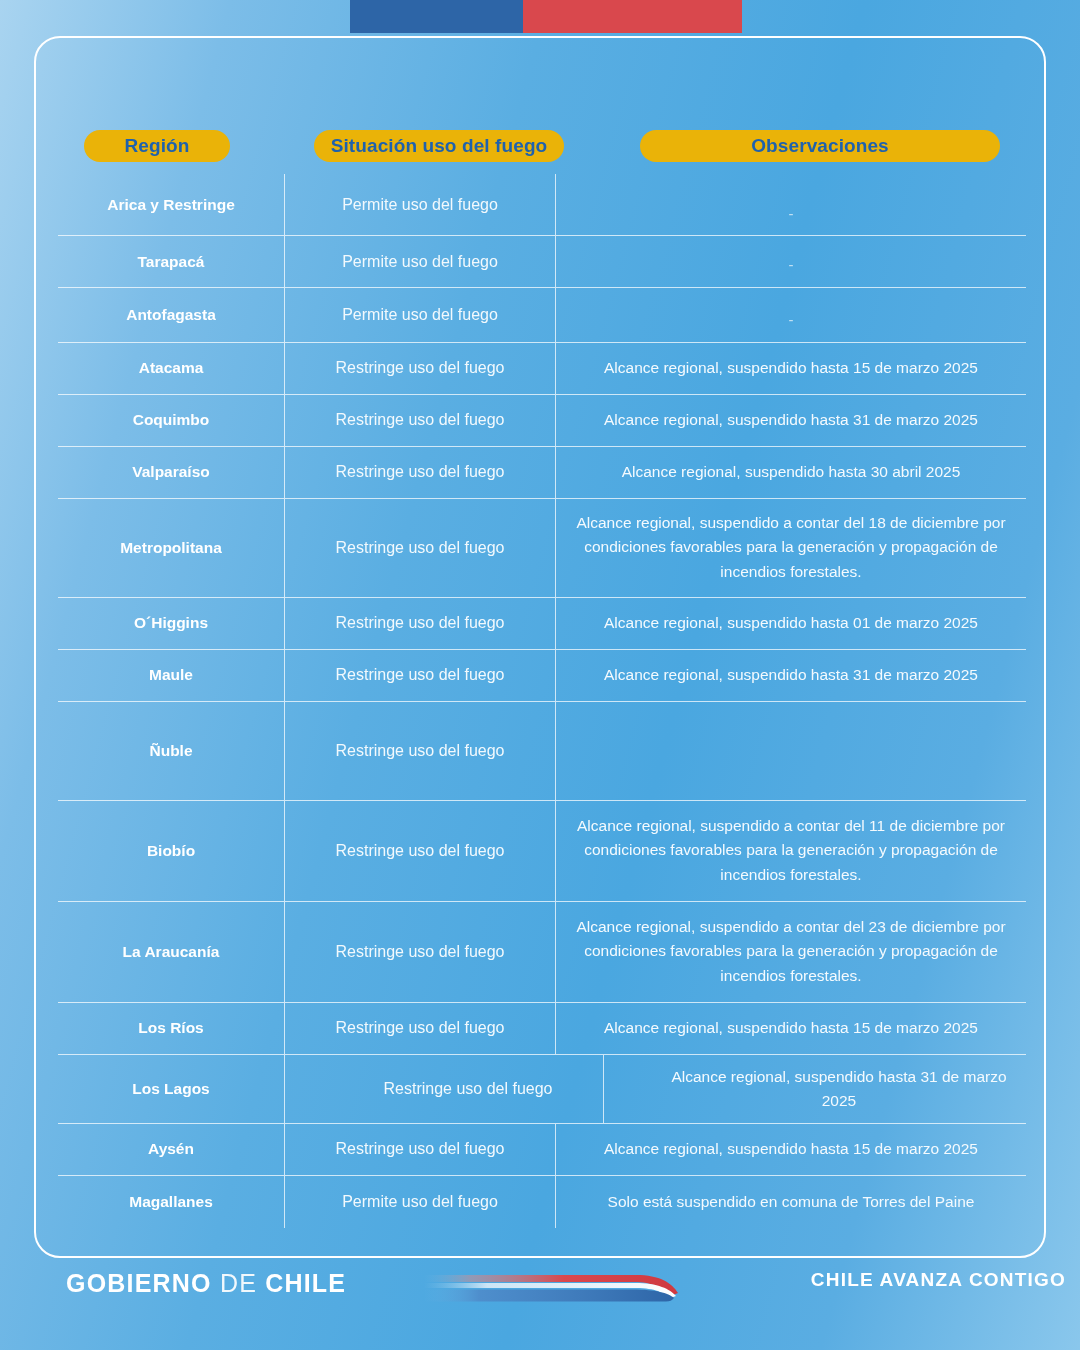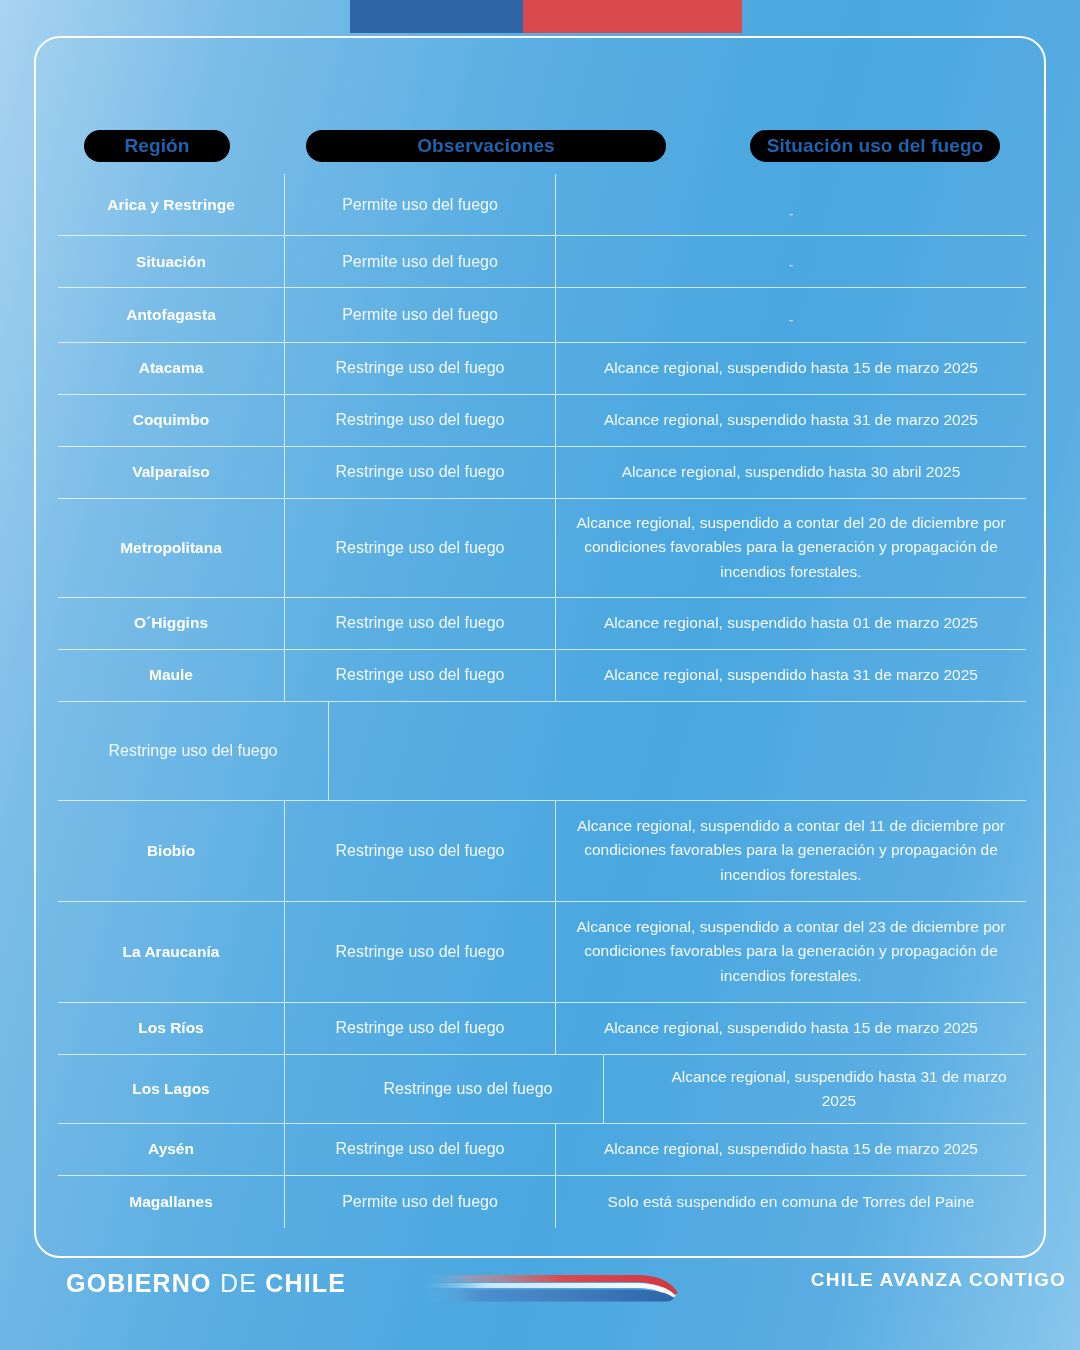--- a/index.html
+++ b/index.html
@@ -34,21 +34,21 @@
     border-radius:26px;
     z-index:4;
   }
 
   
   #header-row{
     position:absolute; left:62px; top:130px; width:956px; height:32px;
     display:flex; align-items:center; z-index:5;
   }
   .pill{
-    background:#000000;
+    background:#eab308;
     border-radius:20px;
     height:32px;
     display:flex; align-items:center; justify-content:center;
     color:#1f62ad;
     font-weight:bold;
     font-size:19px;
     letter-spacing:.1px;
     white-space:nowrap;
   }
   #pill-region      { width:146px; margin-left:22px; }
@@ -141,34 +141,34 @@
 
 <div id="top-bars">
   <div class="bar-blue"></div>
   <div class="bar-red"></div>
 </div>
 
 <div id="card"></div>
 
 <div id="header-row">
   <div class="pill" id="pill-region">Región</div>
+  <div class="pill" id="pill-situacion">Situación uso del fuego</div>
   <div class="pill" id="pill-observaciones">Observaciones</div>
-  <div class="pill" id="pill-situacion">Situación uso del fuego</div>
 </div>
 
 <div id="table">
     <div class="row" style="min-height: 52px;">
       <div class="c-region">Arica y Restringe</div>
       <div class="c-situacion">Permite uso del fuego</div>
       <div class="c-obs">
         <span class="dash ">-</span>
       </div>
     </div>
     <div class="row" style="min-height: 52px;">
-      <div class="c-region">Situación</div>
+      <div class="c-region">Tarapacá</div>
       <div class="c-situacion">Permite uso del fuego</div>
       <div class="c-obs">
         <span class="dash mid">-</span>
       </div>
     </div>
     <div class="row" style="min-height: 52px;">
       <div class="c-region">Antofagasta</div>
       <div class="c-situacion">Permite uso del fuego</div>
       <div class="c-obs">
         <span class="dash low">-</span>
@@ -185,33 +185,34 @@
       <div class="c-obs">Alcance regional, suspendido hasta 31 de marzo 2025</div>
     </div>
     <div class="row" style="min-height: 52px;">
       <div class="c-region">Valparaíso</div>
       <div class="c-situacion">Restringe uso del fuego</div>
       <div class="c-obs">Alcance regional, suspendido hasta 30 abril 2025</div>
     </div>
     <div class="row" style="min-height: 99px;">
       <div class="c-region">Metropolitana</div>
       <div class="c-situacion">Restringe uso del fuego</div>
-      <div class="c-obs">Alcance regional, suspendido a contar del 20 de diciembre por condiciones favorables para la generación y propagación de incendios forestales.</div>
+      <div class="c-obs">Alcance regional, suspendido a contar del 18 de diciembre por condiciones favorables para la generación y propagación de incendios forestales.</div>
     </div>
     <div class="row" style="min-height: 52px;">
       <div class="c-region">O´Higgins</div>
       <div class="c-situacion">Restringe uso del fuego</div>
       <div class="c-obs">Alcance regional, suspendido hasta 01 de marzo 2025</div>
     </div>
     <div class="row" style="min-height: 52px;">
       <div class="c-region">Maule</div>
       <div class="c-situacion">Restringe uso del fuego</div>
       <div class="c-obs">Alcance regional, suspendido hasta 31 de marzo 2025</div>
     </div>
     <div class="row" style="min-height: 99px;">
+      <div class="c-region">Ñuble</div>
       <div class="c-situacion">Restringe uso del fuego</div>
     </div>
     <div class="row" style="min-height: 101px;">
       <div class="c-region">Biobío</div>
       <div class="c-situacion">Restringe uso del fuego</div>
       <div class="c-obs">Alcance regional, suspendido a contar del 11 de diciembre por condiciones favorables para la generación y propagación de incendios forestales.</div>
     </div>
     <div class="row" style="min-height: 101px;">
       <div class="c-region">La Araucanía</div>
       <div class="c-situacion">Restringe uso del fuego</div>

